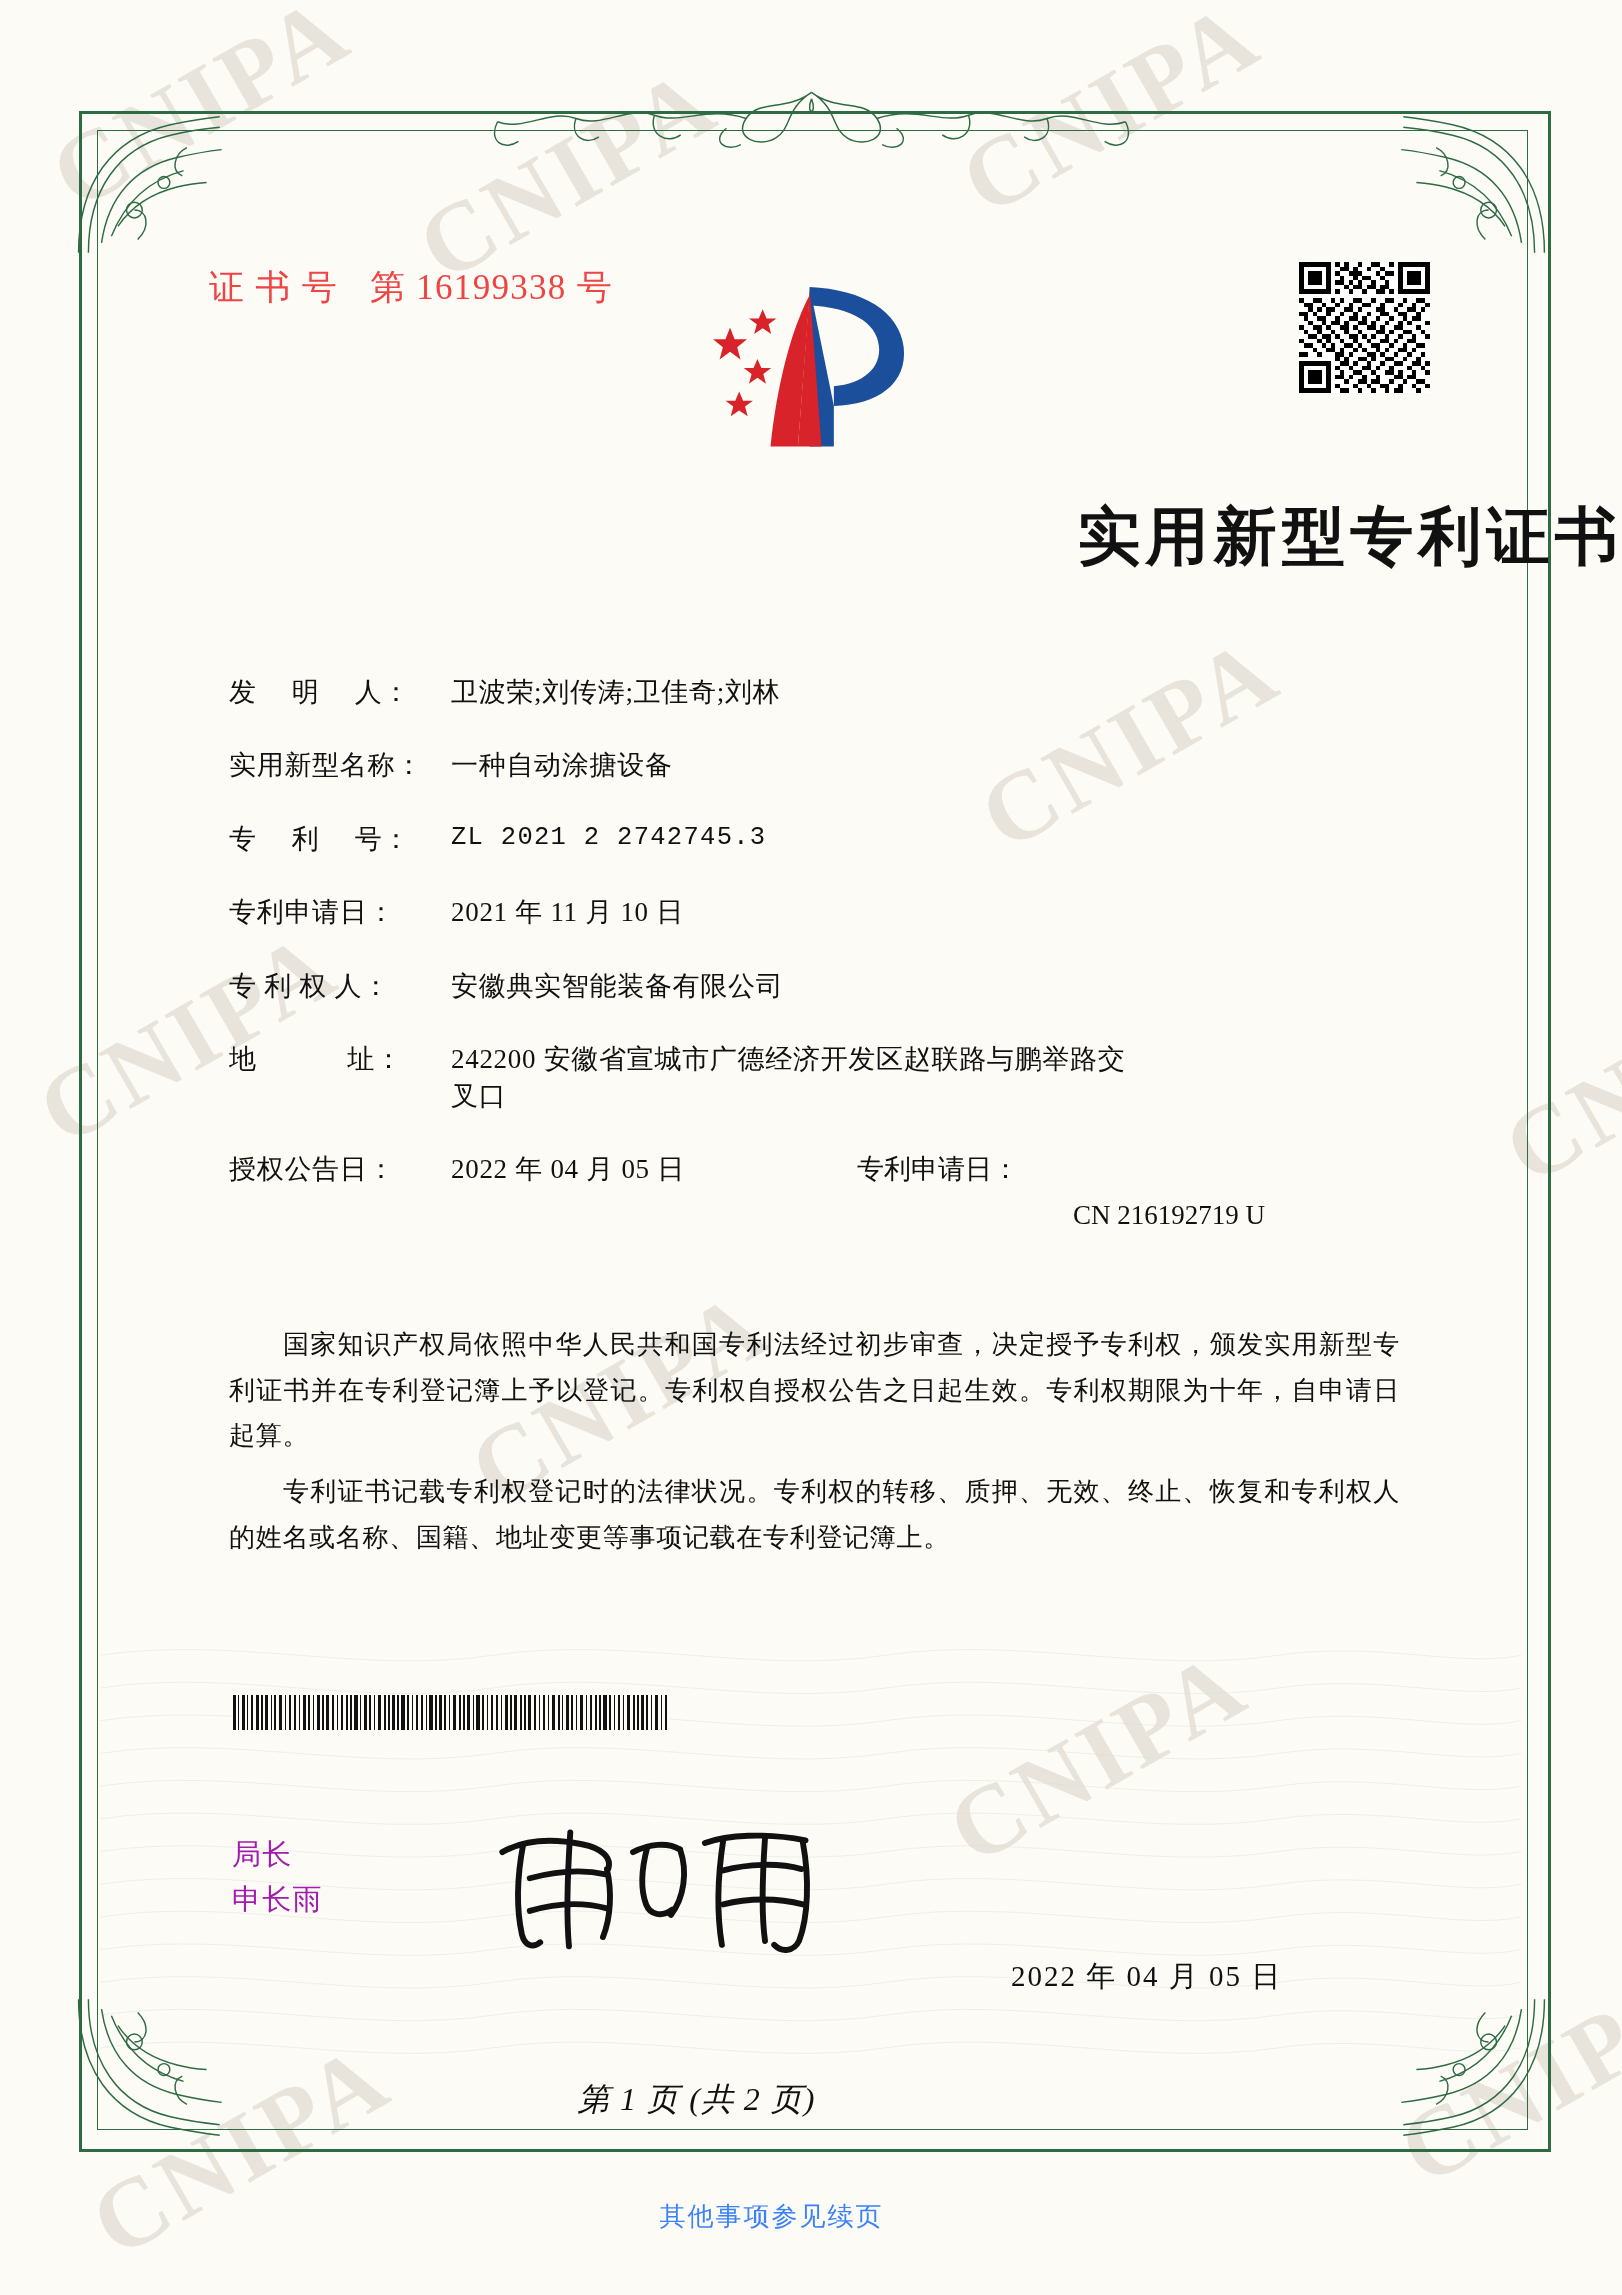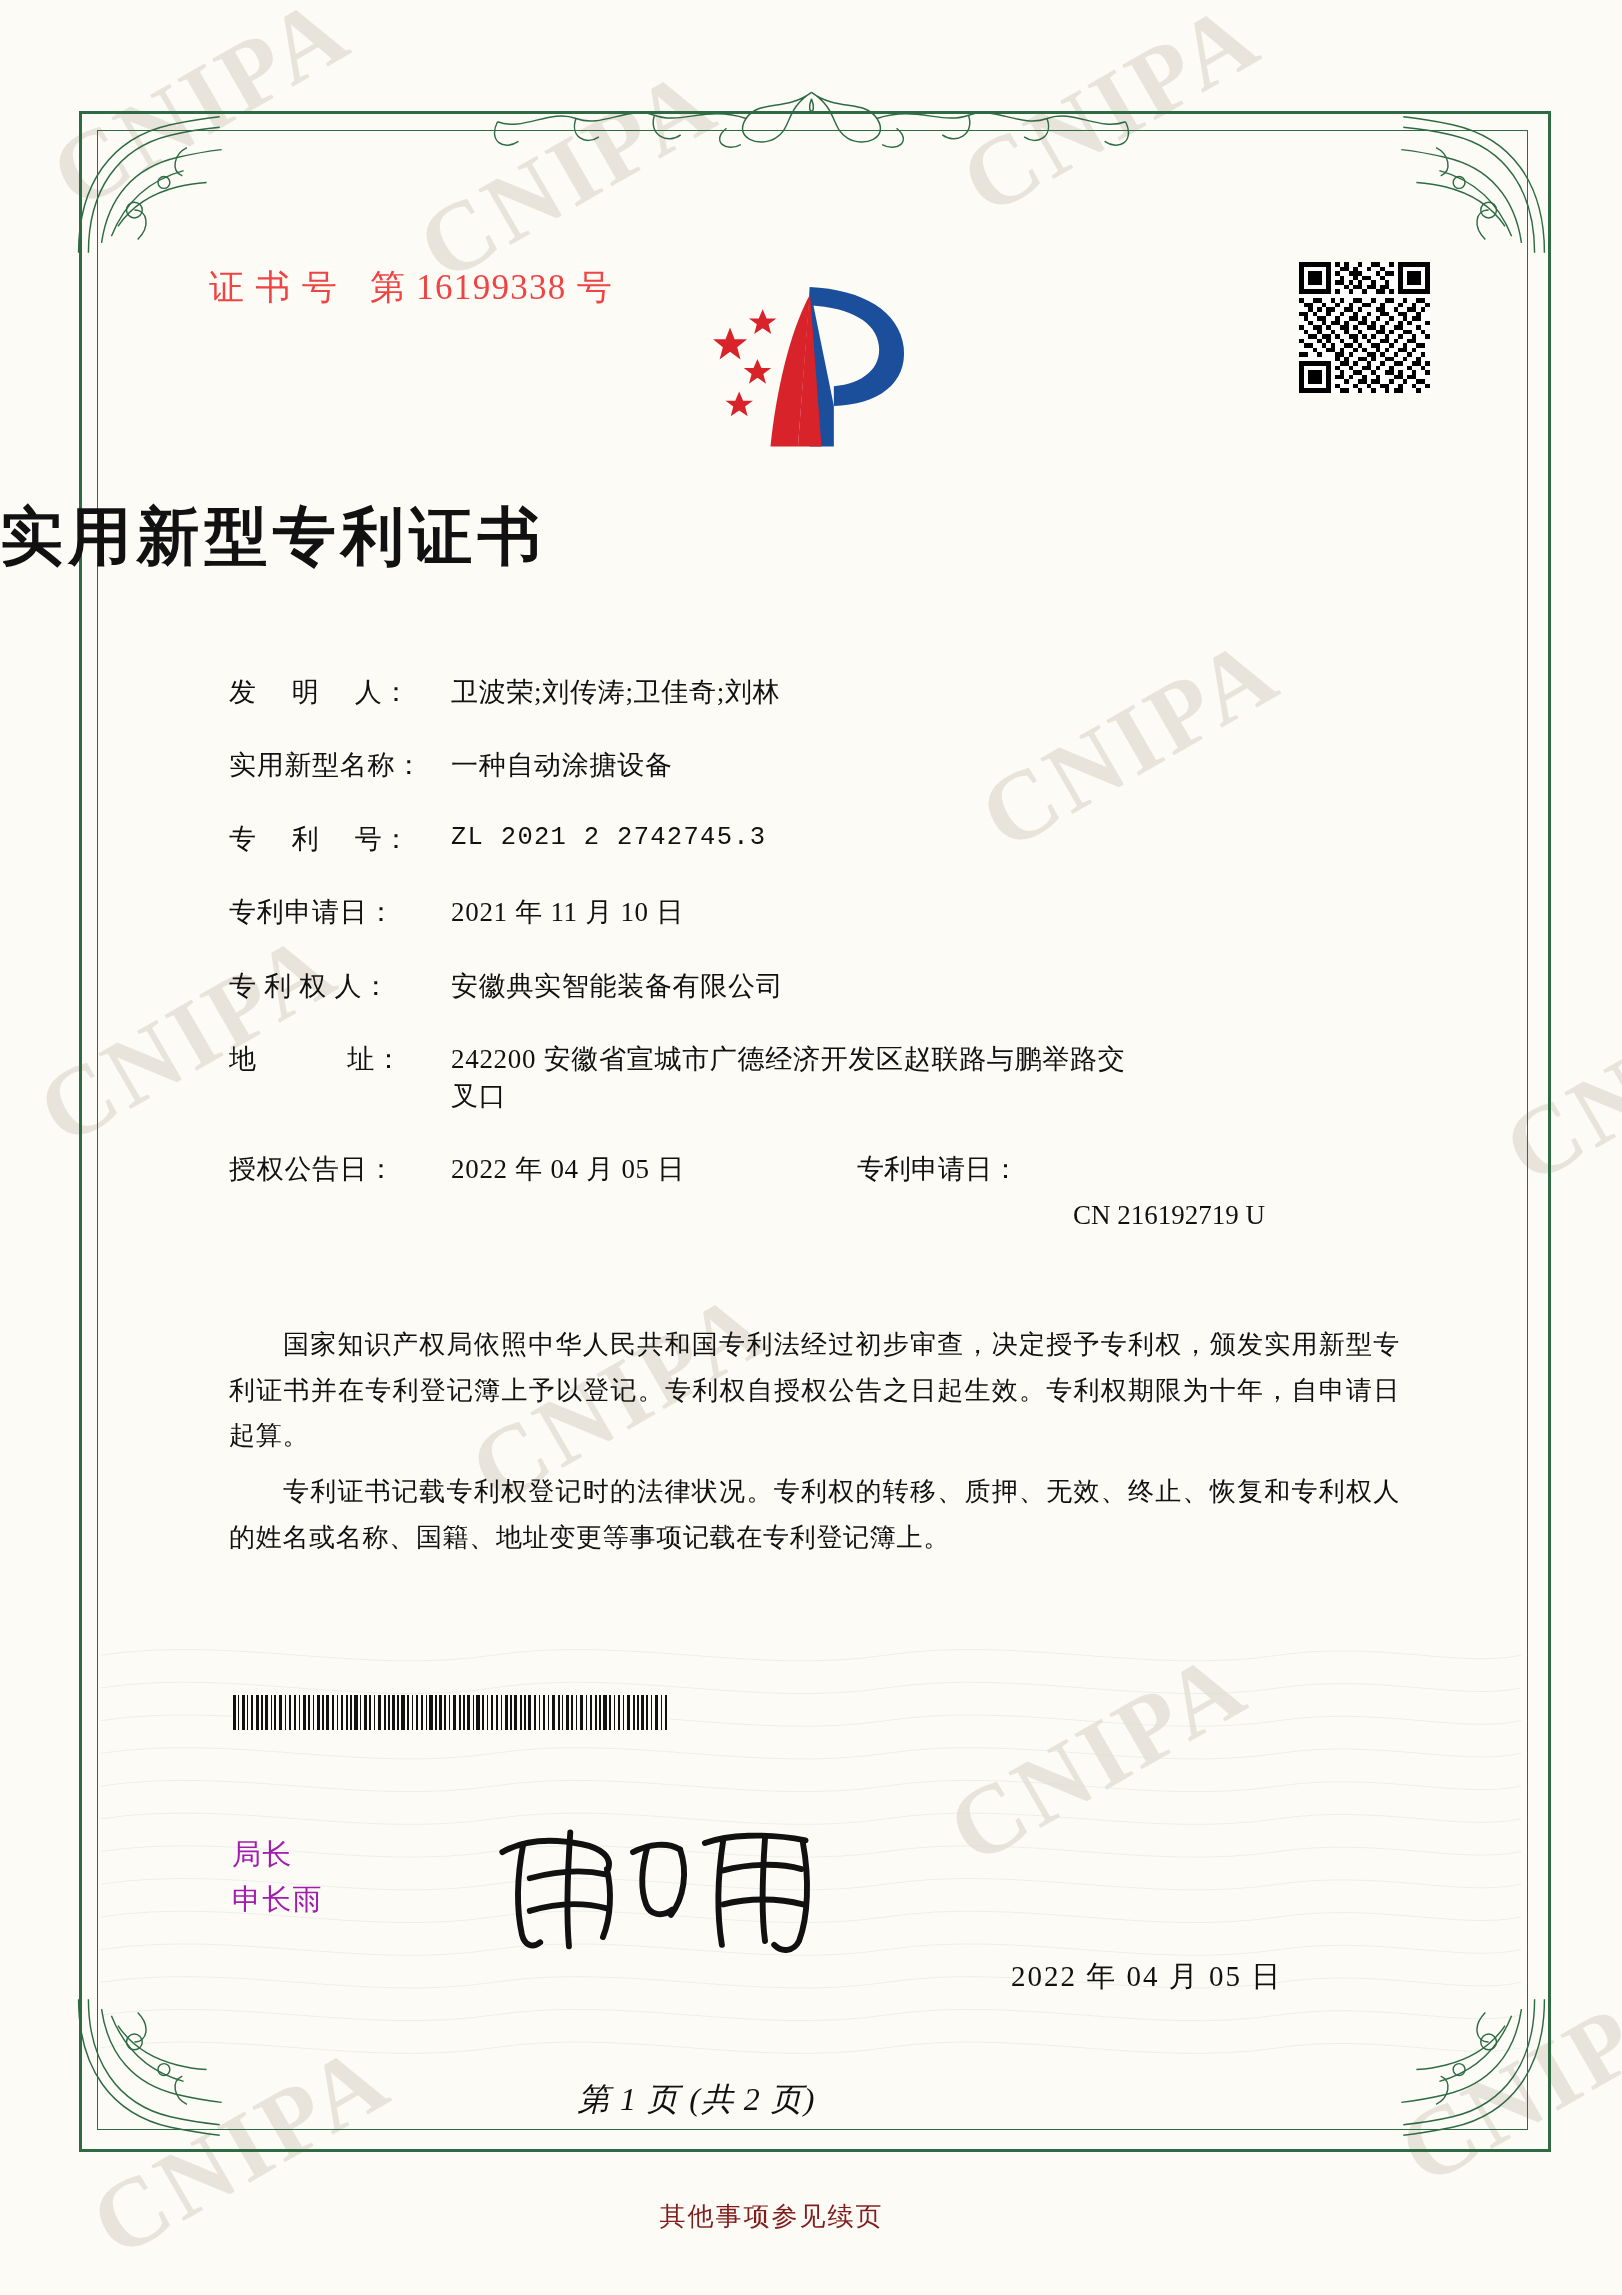--- a/index.html
+++ b/index.html
@@ -76,21 +76,21 @@
   }
   .emblem {
     position: absolute;
     left: 700px; top: 275px;
     width: 222px; height: 190px;
   }
   .title {
     position: absolute;
     left: 0; top: 494px;
     width: 1623px;
-    text-align: left;
+    text-align: right;
     font-size: 63px;
     font-weight: bold;
     letter-spacing: 5.2px;
     color: #111;
     font-family: "DejaVu Serif", "Liberation Serif", serif;
   }
 
   .fields {
     position: absolute;
     left: 229px; top: 674px;
@@ -167,21 +167,21 @@
     color: #111;
     letter-spacing: 1.3px;
     font-style: italic;
   }
   .footnote {
     position: absolute;
     left: 0; top: 2199px;
     width: 1543px;
     text-align: center;
     font-size: 26px;
-    color: #7f1d1d;
+    color: #3b82f6;
     letter-spacing: 2px;
   }
   
   .guilloche {
     position: absolute;
     left: 101px; top: 1629px;
     width: 1420px; height: 458px;
     opacity: .5;
     pointer-events: none;
   }

